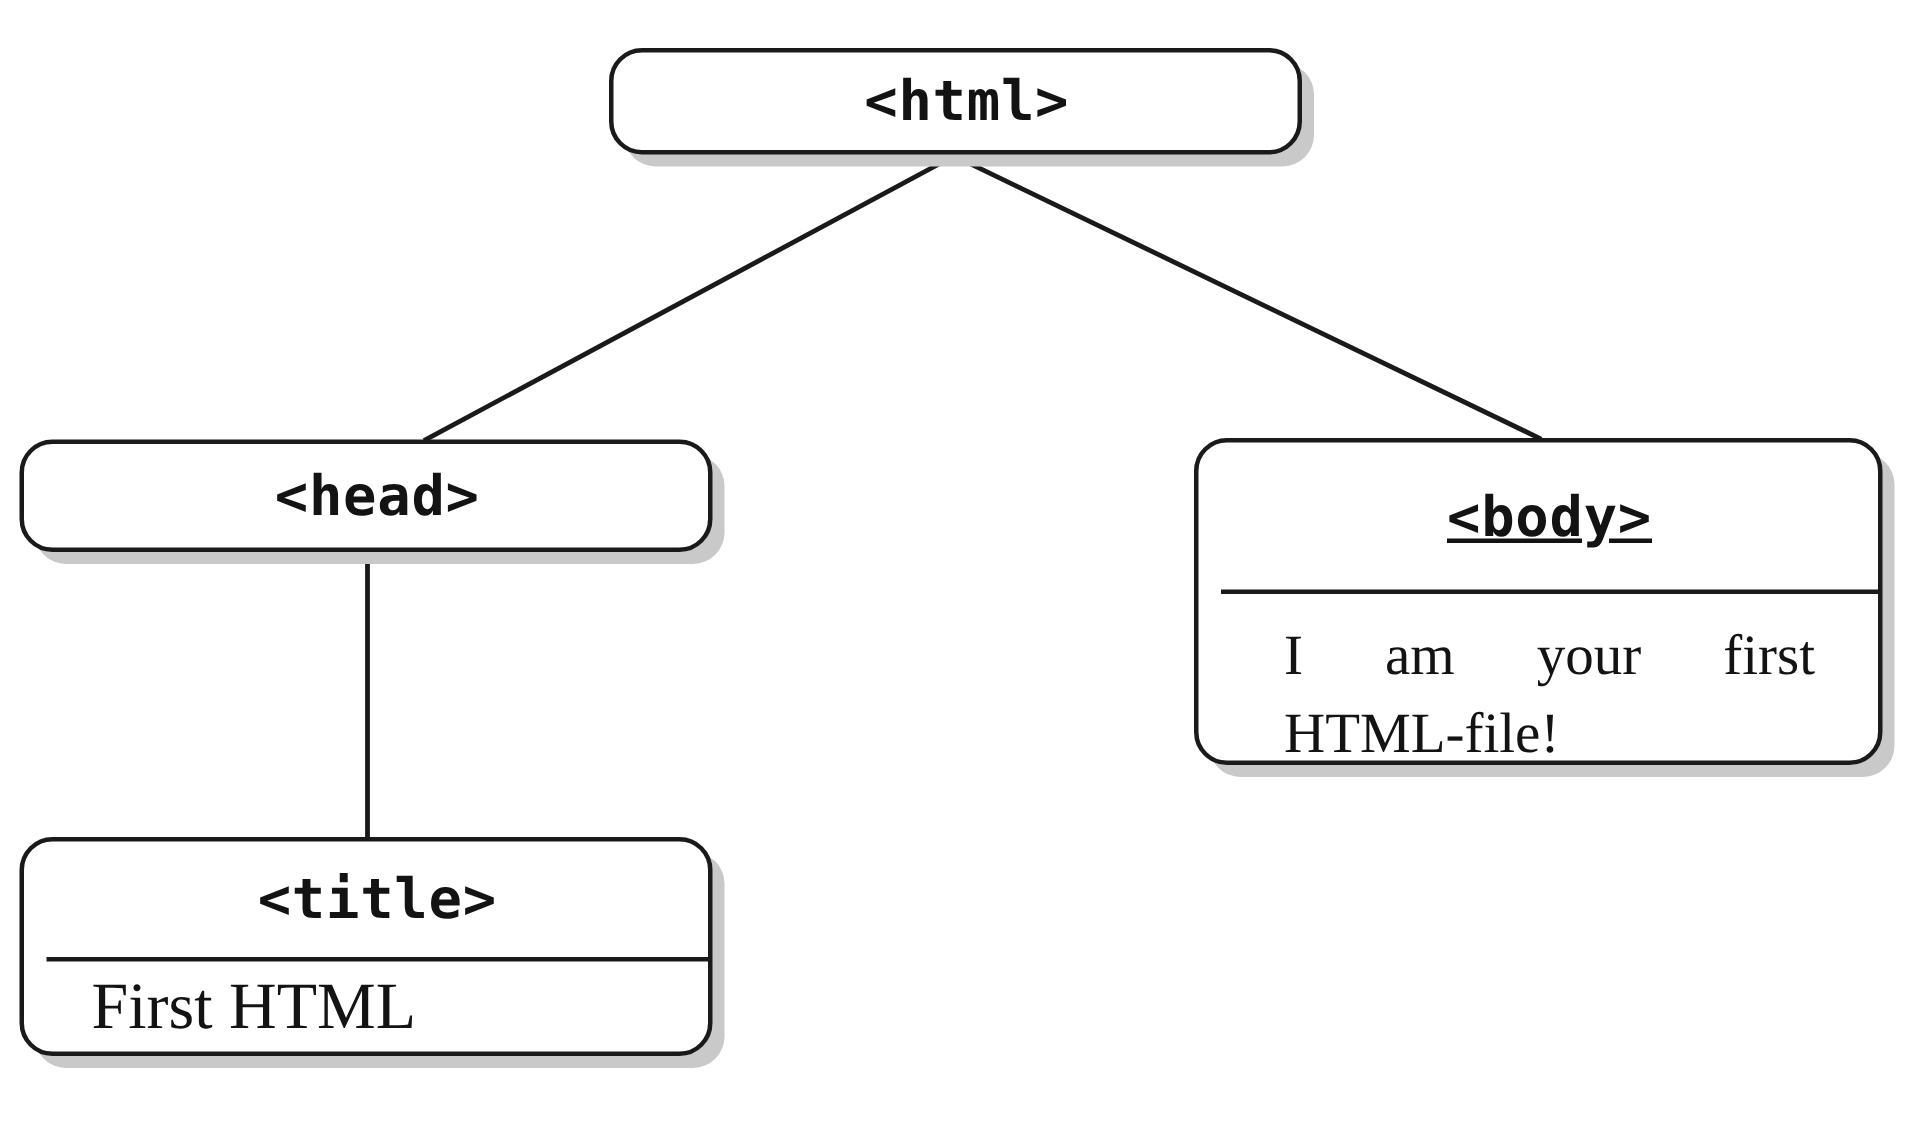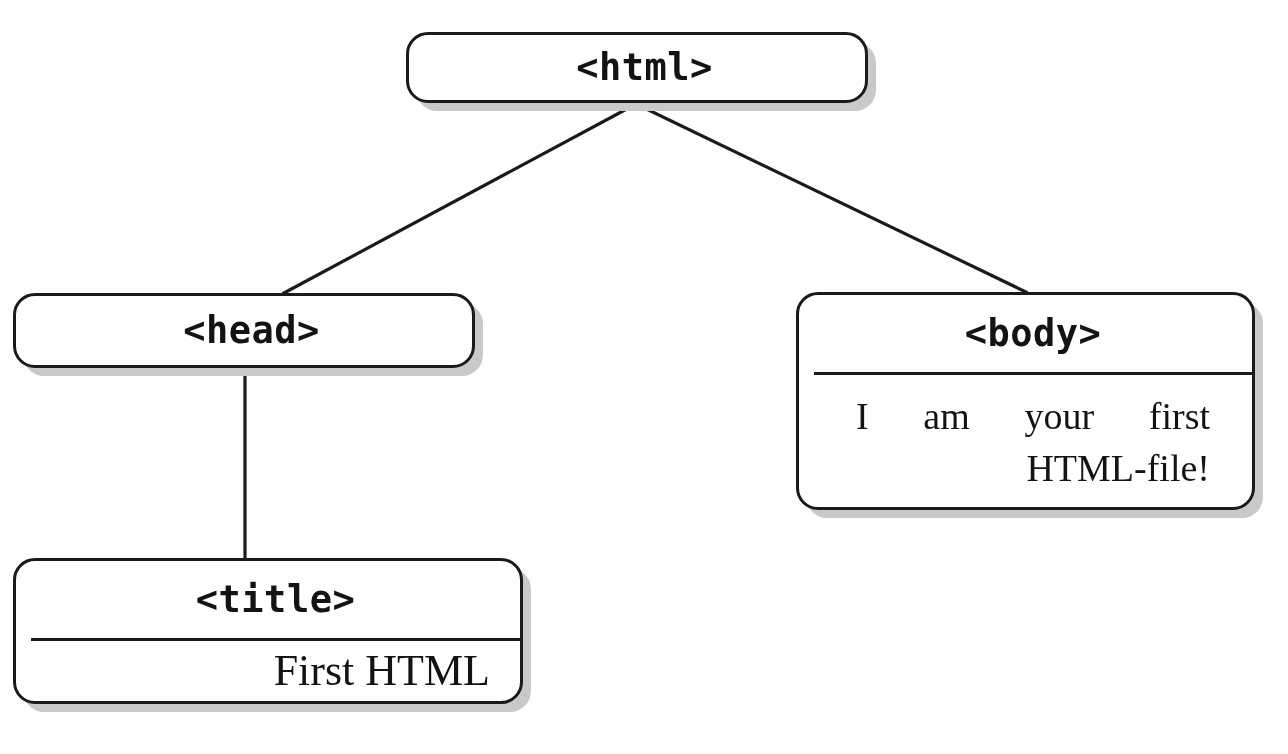--- a/index.html
+++ b/index.html
@@ -62,21 +62,21 @@
     font-family: "Liberation Serif", "DejaVu Serif", serif;
     color: #131313;
     display: flex;
     flex-direction: column;
     align-items: stretch;
     justify-content: center;
   }
 
   .body-line {
     display: block;
-    text-align: right;
+    text-align: left;
     white-space: nowrap;
   }
   .body-line.justified {
     text-align: justify;
     text-align-last: justify;
   }
 
   
   #node-html {
     left: 406px;
@@ -101,34 +101,35 @@
     text-align: center;
   }
 
   #node-body {
     left: 796px;
     top: 292px;
     width: 459px;
     height: 218px;
   }
   #node-body .node-header {
-    height: 77px;
+    height: 98px;
     font-size: 37px;
+    text-decoration: underline;
   }
   #node-body .node-body {
     height: 141px;
     padding: 6px 42px 10px 42px;
     font-size: 38px;
     line-height: 1.38;
   }
 
   #node-title {
     left: 13px;
     top: 558px;
-    width: 510px;
+    width: 462px;
     height: 146px;
   }
   #node-title .node-header {
     height: 77px;
     font-size: 37px;
   }
   #node-title .node-body {
     height: 69px;
     padding: 0 30px 6px 30px;
     font-size: 44px;

